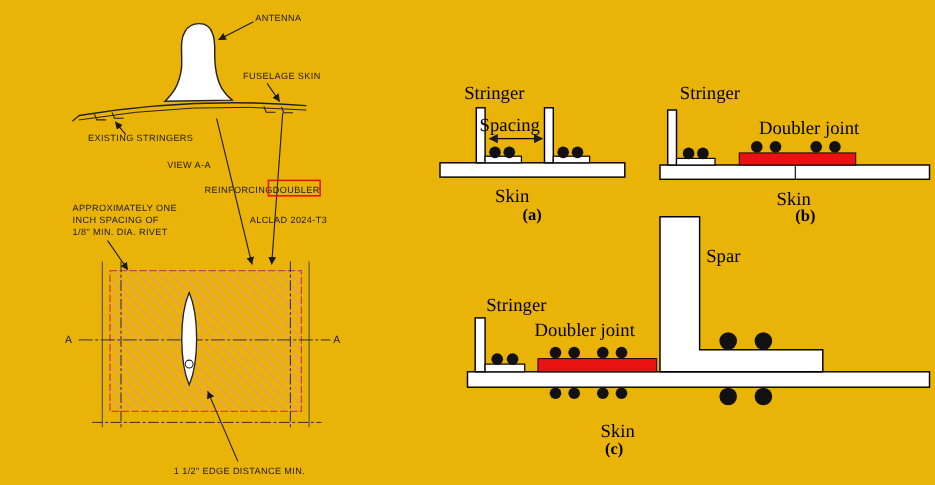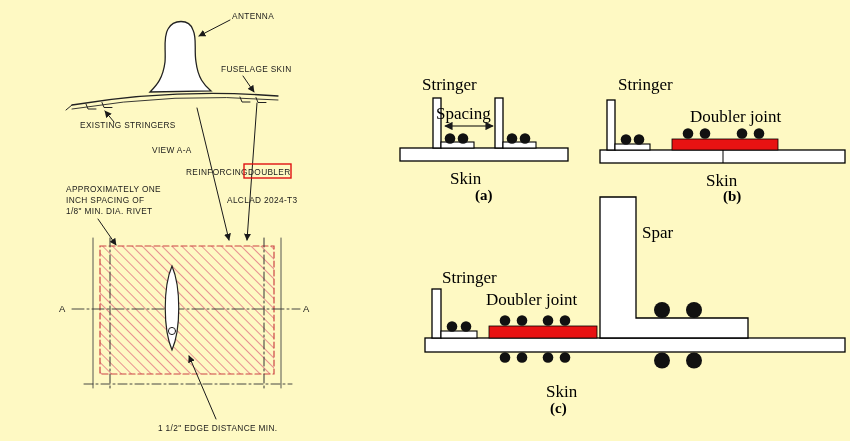--- a/index.html
+++ b/index.html
@@ -1,16 +1,16 @@
 <!DOCTYPE html>
 <html><head>
 <meta charset="utf-8">
 <style>
   html,body{margin:0;padding:0;background:#fff;}
-  .canvas{position:relative;width:850px;height:441px;background:#fef9c3;overflow:hidden;}
+  .canvas{position:relative;width:850px;height:441px;background:#eab308;overflow:hidden;}
   svg{display:block;}
   .ts{font-family:"Liberation Sans",sans-serif;font-size:8.3px;fill:#1a1a1a;letter-spacing:.35px;}
   .ta{font-family:"Liberation Sans",sans-serif;font-size:9.5px;fill:#1a1a1a;}
   .tf{font-family:"Liberation Serif",serif;font-size:17px;fill:#000;}
   .tc{font-family:"Liberation Serif",serif;font-size:15px;font-weight:bold;fill:#000;}
 </style>
 </head>
 <body>
 
 <div class="canvas">

